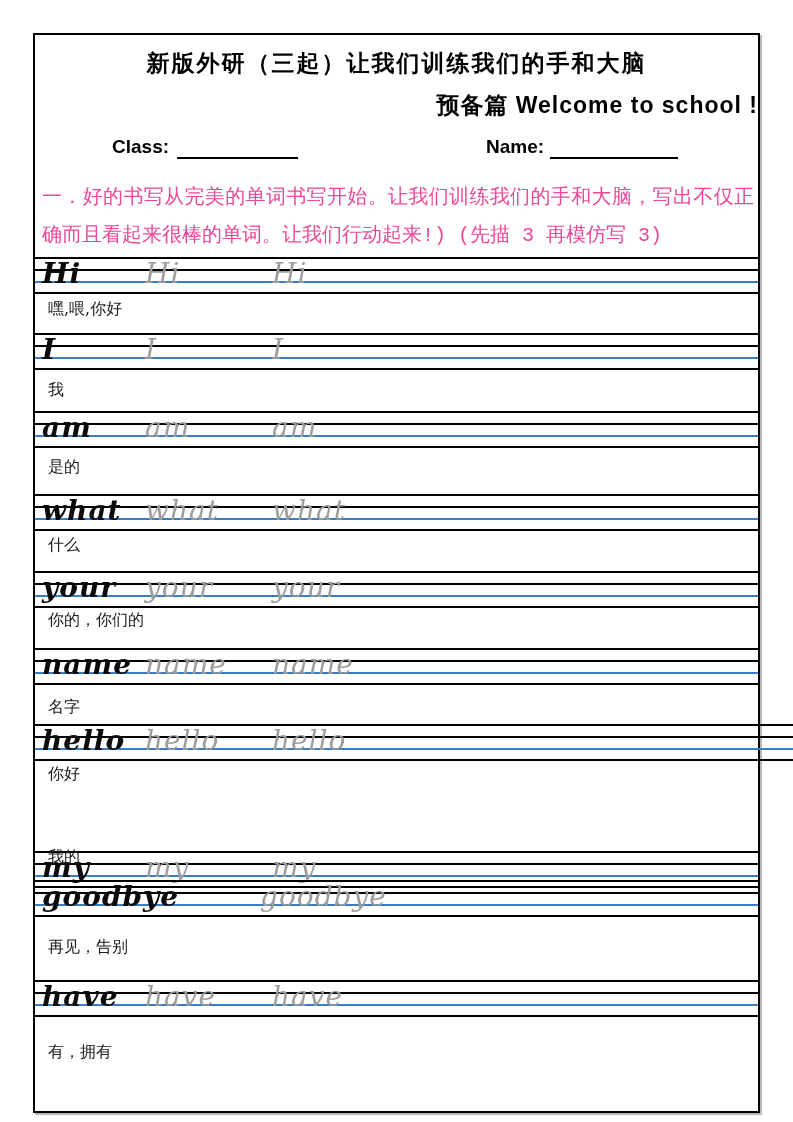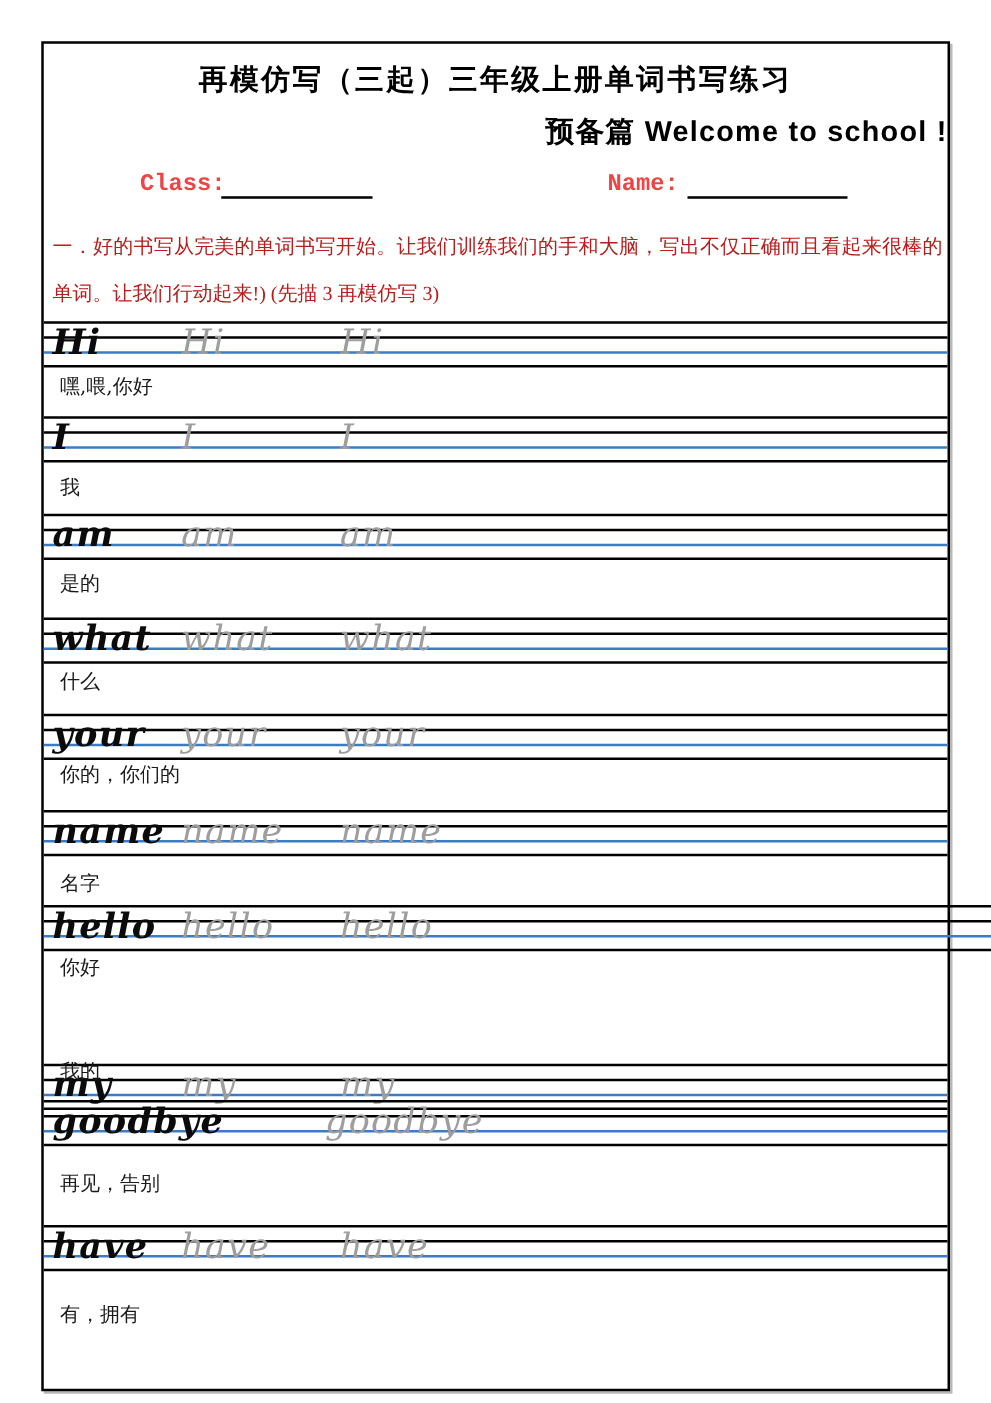--- a/index.html
+++ b/index.html
@@ -6,30 +6,30 @@
   .canvas{position:relative;width:793px;height:1122px;background:#fff;overflow:hidden;
           font-family:"Liberation Sans","DejaVu Sans",sans-serif;}
   .sheet{position:absolute;left:33px;top:33px;width:723px;height:1076px;
          border:2px solid #000;background:#fff;box-shadow:2px 2px 0 rgba(0,0,0,.28);}
 
   
   .title1{position:absolute;top:13px;left:0;width:100%;text-align:center;
           font-size:23px;font-weight:700;letter-spacing:2px;color:#000;}
   .title2{position:absolute;top:55px;left:0;width:100%;text-align:right;
           font-size:23px;font-weight:700;letter-spacing:1px;color:#000;}
-  .hlabel{position:absolute;top:101px;font-size:19px;font-weight:700;color:#ef4444;font-family:Liberation Mono, monospace;}
+  .hlabel{position:absolute;top:101px;font-size:19px;font-weight:700;color:#000000;}
   .class-label{left:77px;}
   .name-label{left:451px;}
   .blank{position:absolute;top:122px;height:0;border-bottom:2px solid #000;}
   .class-blank{left:142px;width:121px;}
   .name-blank{left:515px;width:128px;}
 
   .instruction{position:absolute;left:7px;top:144px;width:712px;
-               font-family:Liberation Serif, serif;
-               font-size:16px;line-height:38px;color:#b91c1c;text-align:justify;}
+               font-family:Liberation Mono, monospace;
+               font-size:20px;line-height:38px;color:#ec4899;text-align:justify;}
 
   
   .grid{position:absolute;left:0;width:100%;height:37px;}
   .ln{position:absolute;left:0;right:0;height:2px;background:#000;}
   .ln1{top:0;}.ln2{top:12px;}.ln4{top:35px;}
   .ln3{top:24px;background:#3b7cc4;}
   .word{position:absolute;bottom:6px;line-height:1;white-space:nowrap;
         font-family:"DejaVu Serif","Liberation Serif",serif;font-style:italic;
         font-size:28px;letter-spacing:1px;}
   .ink{color:#0b0b0b;font-weight:700;}
@@ -51,21 +51,21 @@
   .g7{top:768px;margin-top:48px;}.m7{top:812px;}
   .g8{top:845px;}.m8{top:902px;}
   .g9{top:945px;}.m9{top:1007px;}
 </style>
 </head>
 <body>
 
 <div class="canvas">
   <div class="sheet">
 
-    <div class="title1">再模仿写（三起）三年级上册单词书写练习</div>
+    <div class="title1">新版外研（三起）让我们训练我们的手和大脑</div>
     <div class="title2">预备篇 Welcome to school !</div>
 
     <span class="hlabel class-label">Class:</span>
     <div class="blank class-blank"></div>
     <span class="hlabel name-label">Name:</span>
     <div class="blank name-blank"></div>
 
     <div class="instruction">一．好的书写从完美的单词书写开始。让我们训练我们的手和大脑，写出不仅正确而且看起来很棒的单词。让我们行动起来!) (先描 3 再模仿写 3)</div>
 
     <div class="grid g0">

